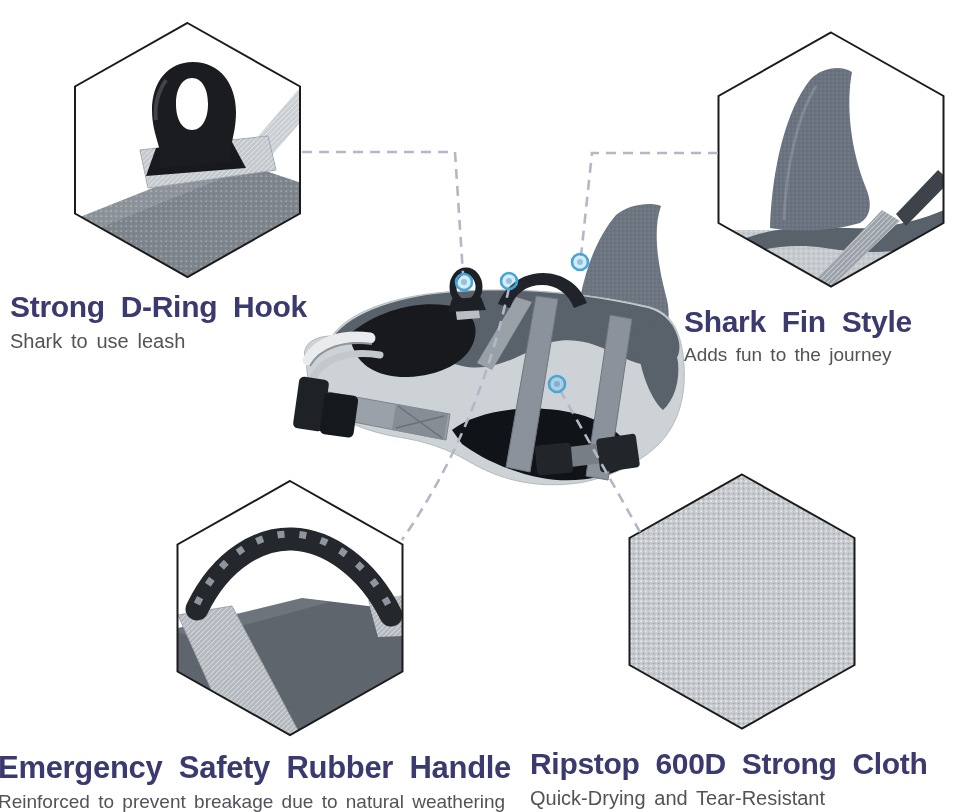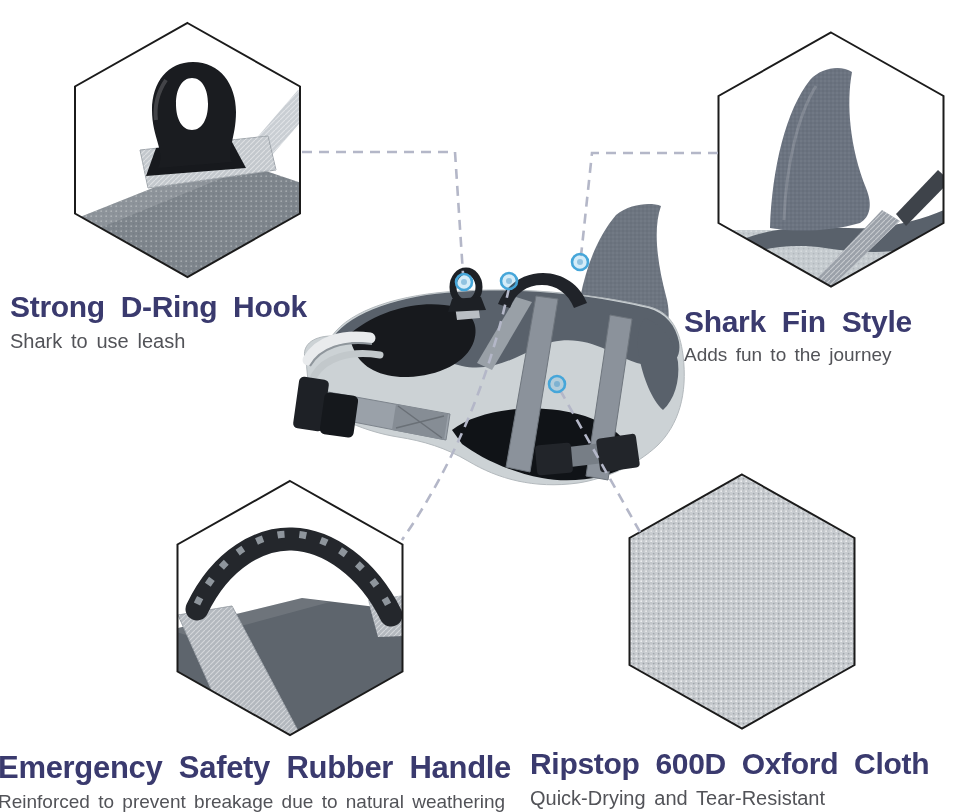--- a/index.html
+++ b/index.html
@@ -191,17 +191,17 @@
     <div class="feature-title">Shark Fin Style</div>
     <div class="feature-subtitle">Adds fun to the journey</div>
   </div>
 
   <div class="feature-label lbl-bl" style="left:-2px;top:752px;width:520px;">
     <div class="feature-title">Emergency Safety Rubber Handle</div>
     <div class="feature-subtitle">Reinforced to prevent breakage due to natural weathering</div>
   </div>
 
   <div class="feature-label lbl-br" style="left:530px;top:748px;width:424px;">
-    <div class="feature-title">Ripstop 600D Oxford Cloth</div>
+    <div class="feature-title">Ripstop 600D Strong Cloth</div>
     <div class="feature-subtitle">Quick-Drying and Tear-Resistant</div>
   </div>
 
 </div>
 
 </body></html>

